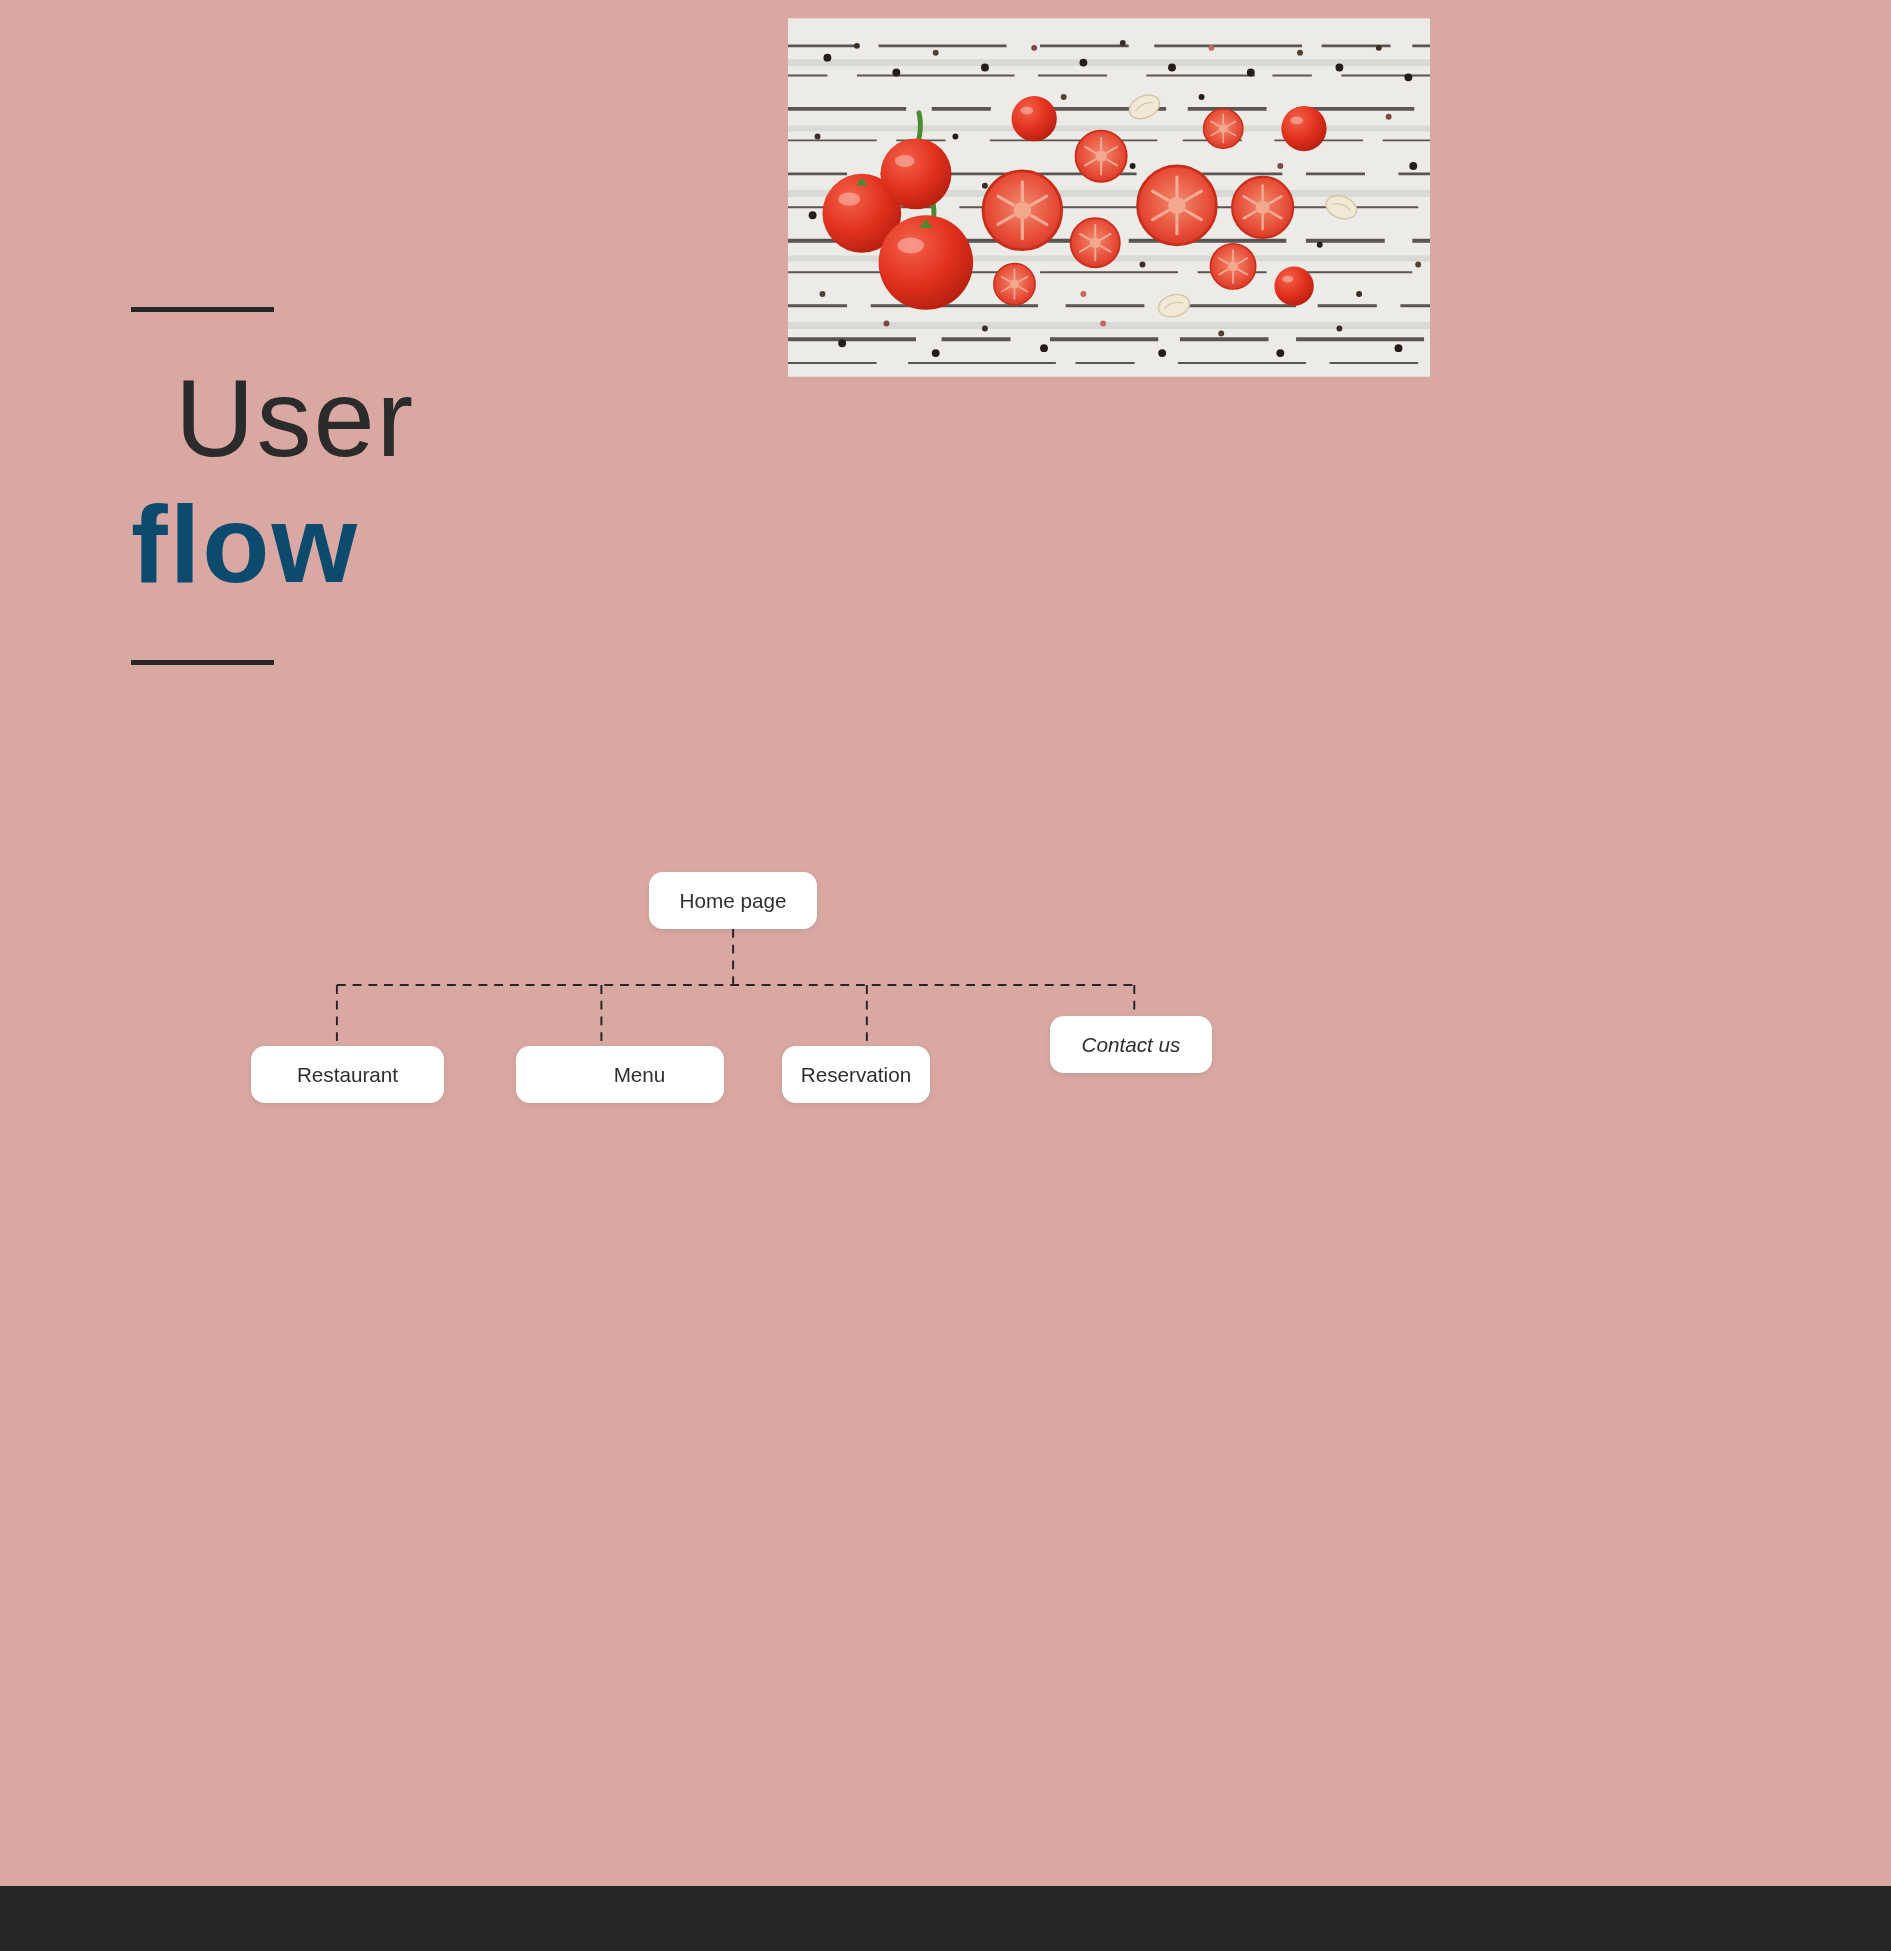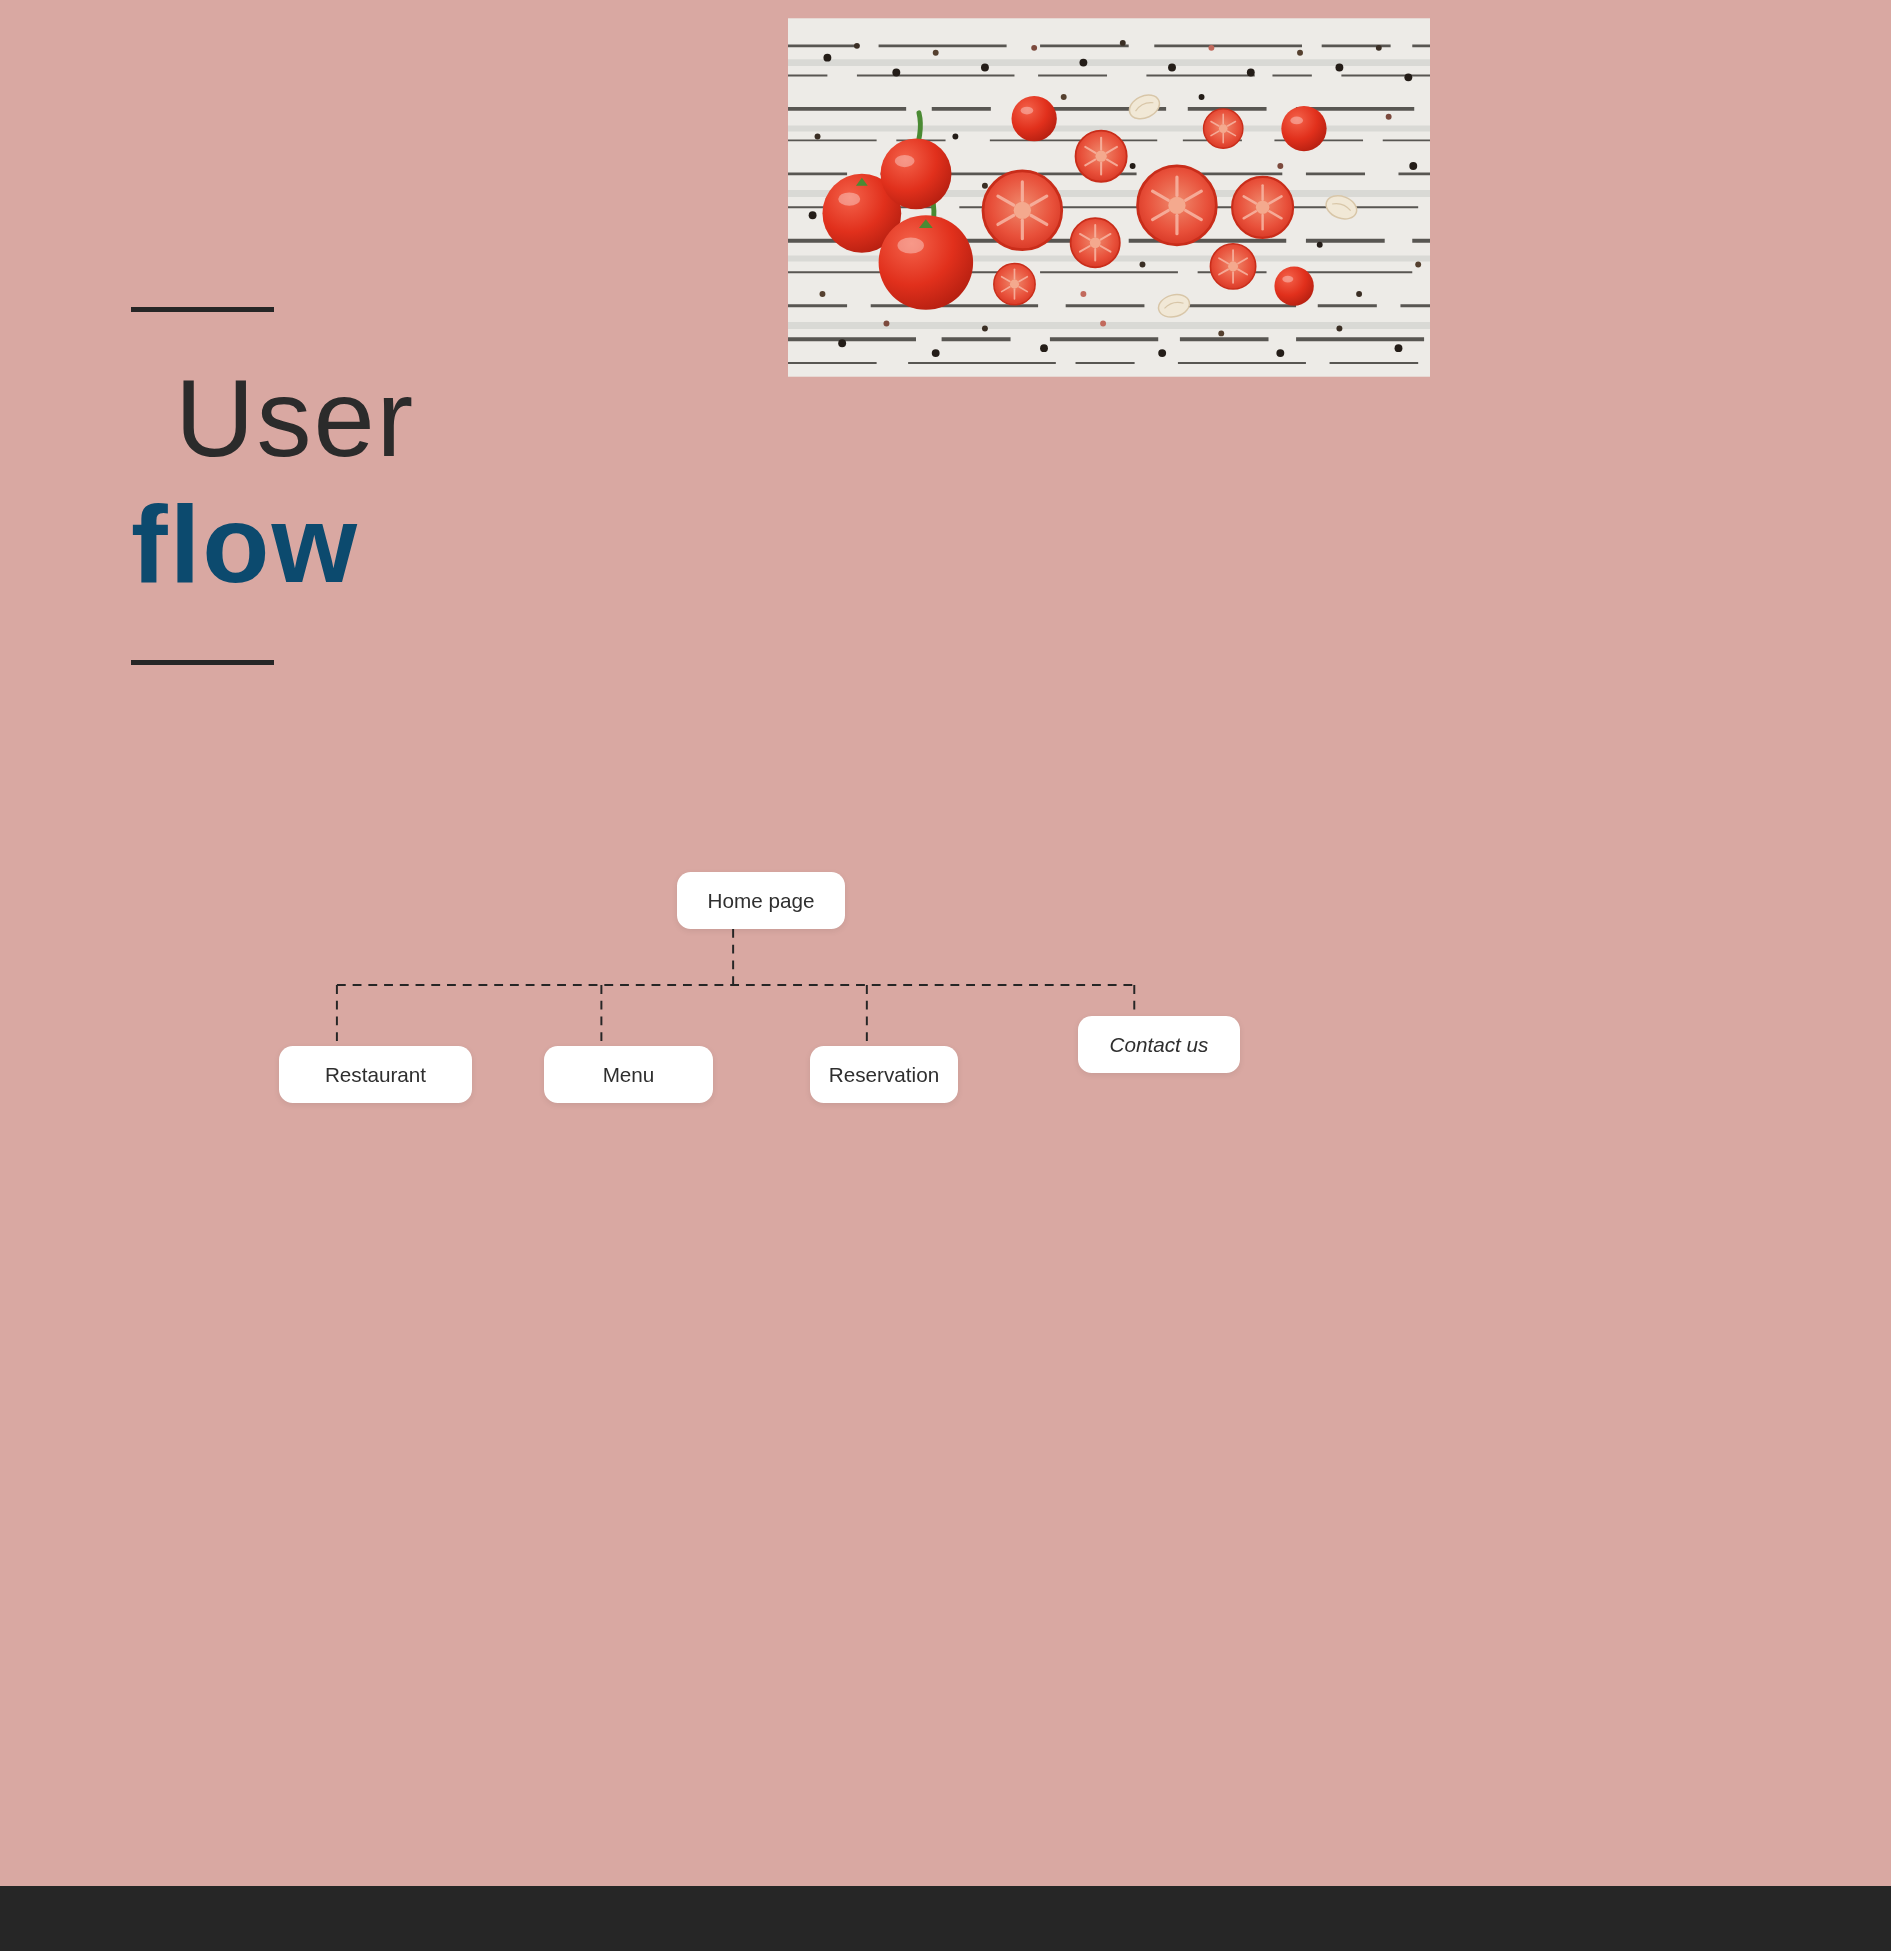--- a/index.html
+++ b/index.html
@@ -60,25 +60,24 @@
     position: absolute;
     height: 57px;
     background: #ffffff;
     border-radius: 13.8px;
     display: flex;
     align-items: center;
     justify-content: center;
     font-size: 20.7px;
     color: #2f2f2f;
     box-shadow: 0 2px 5.9px rgba(0,0,0,0.08);
-    margin-left: 28px;
   }
   .node-home        { left: 649px;  top: 872px;  width: 168px; }
   .node-restaurant  { left: 251px;  top: 1046px; width: 193px; }
-  .node-menu        { left: 516px;  top: 1046px; width: 169px; }
+  .node-menu        { left: 516px;  top: 1046px; width: 169px; padding-left: 39px; }
   .node-reservation { left: 782px;  top: 1046px; width: 148px; }
   .node-contact     { left: 1050px; top: 1016px; width: 162px; font-style: italic; }
 
   .connectors {
     position: absolute;
     left: 0;
     top: 929px;
     width: 1891px;
     height: 117px;
     pointer-events: none;

